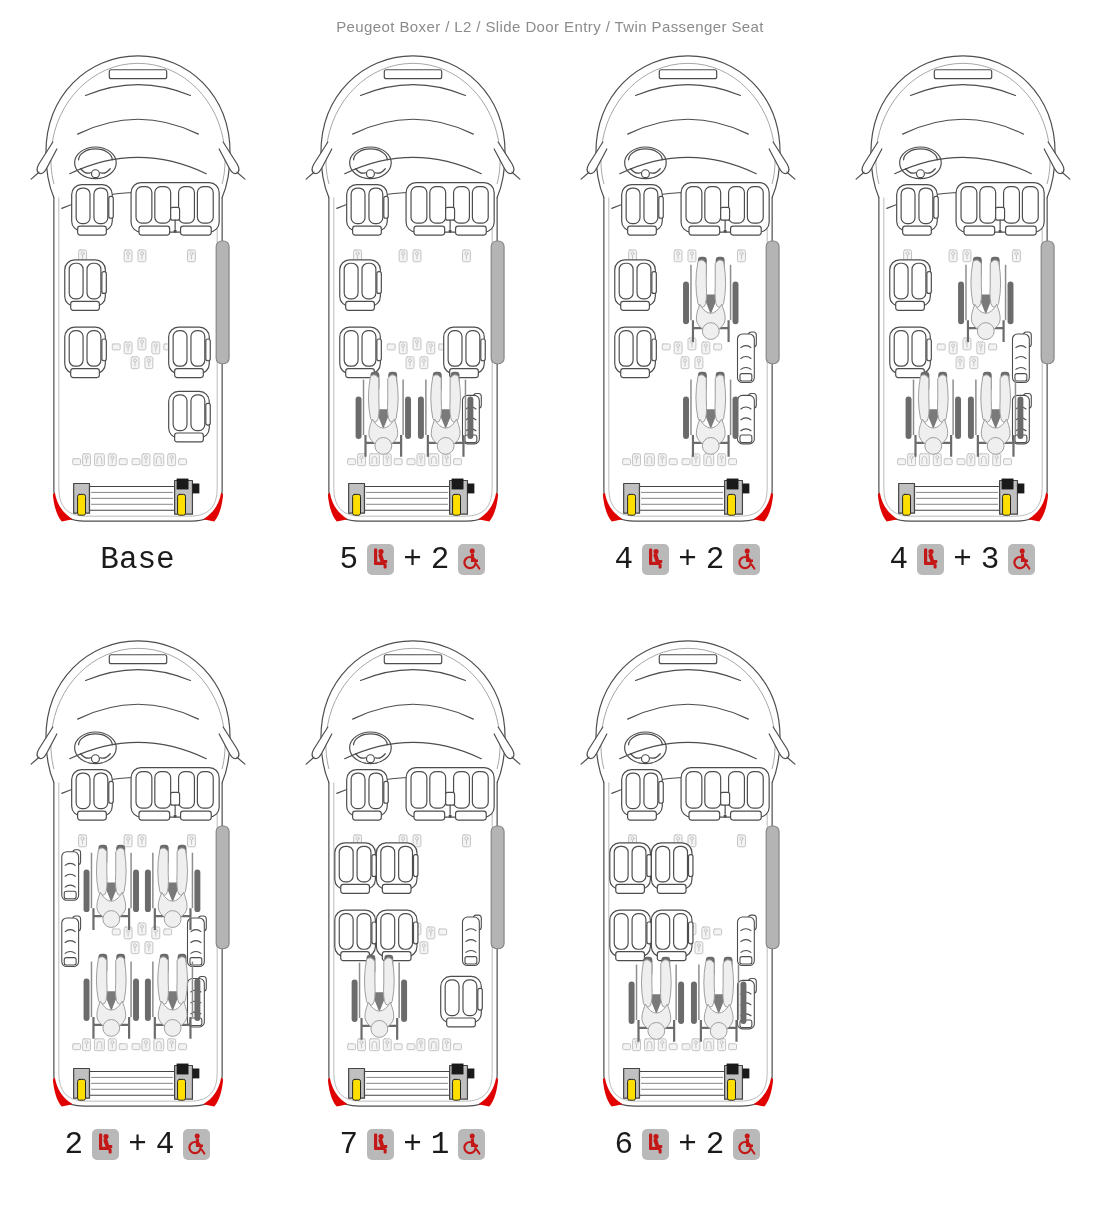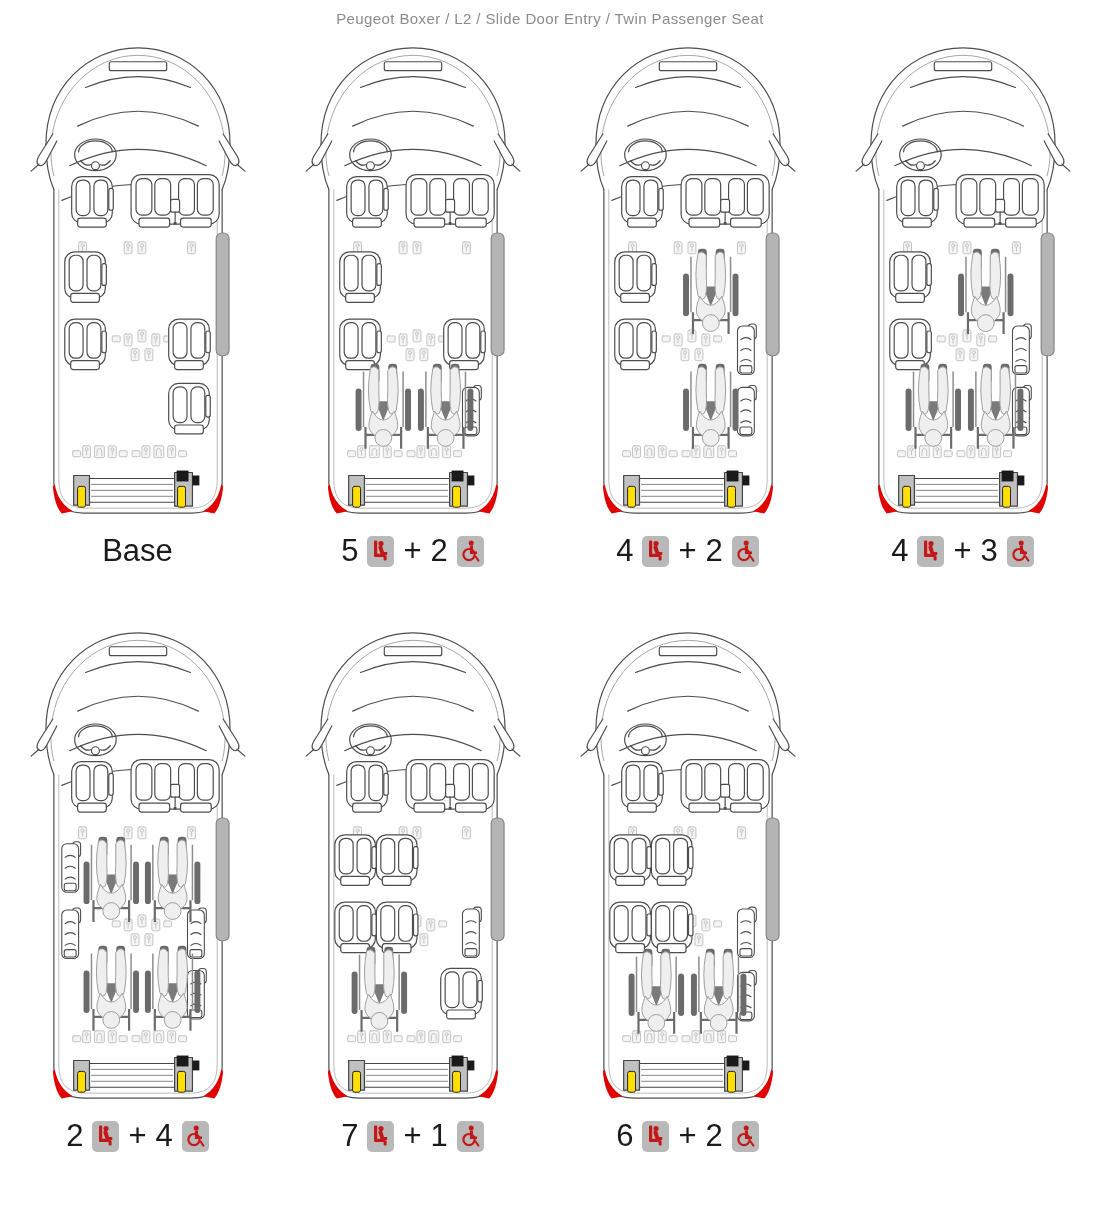--- a/index.html
+++ b/index.html
@@ -1,22 +1,22 @@
 <!DOCTYPE html>
 <html><head>
 <meta charset="utf-8">
 <style>
   html,body{margin:0;padding:0;background:#ffffff;}
   body{width:1100px;height:1214px;font-family:"Liberation Sans",sans-serif;overflow:hidden;}
-  .title{padding-top:10px;text-align:center;font-size:15px;color:#8c8c8c;letter-spacing:.4px;}
+  .title{padding-top:18px;text-align:center;font-size:15px;color:#8c8c8c;letter-spacing:.4px;}
   .grid{display:grid;grid-template-columns:repeat(4,275px);justify-content:center;margin-top:0;}
   .cell{display:flex;flex-direction:column;align-items:center;}
   .van-svg{width:220px;height:485px;margin-top:12px;}
   .van-label{height:50px;margin:2px 0 36px;display:flex;align-items:center;justify-content:center;
-             font-size:31px;color:#1b1b1b;}
+             font-size:31px;color:#1b1b1b;font-family:Liberation Mono, monospace;}
   .lc{display:flex;align-items:center;gap:9px;}
   .icon-box{width:27px;height:31px;background:#b9b9b9;border-radius:5px;
             display:flex;align-items:center;justify-content:center;flex:0 0 auto;}
   .defs-holder{position:absolute;width:0;height:0;overflow:hidden;}
 </style>
 </head>
 <body>
 
 <svg class="defs-holder" aria-hidden="true">
   <defs>

